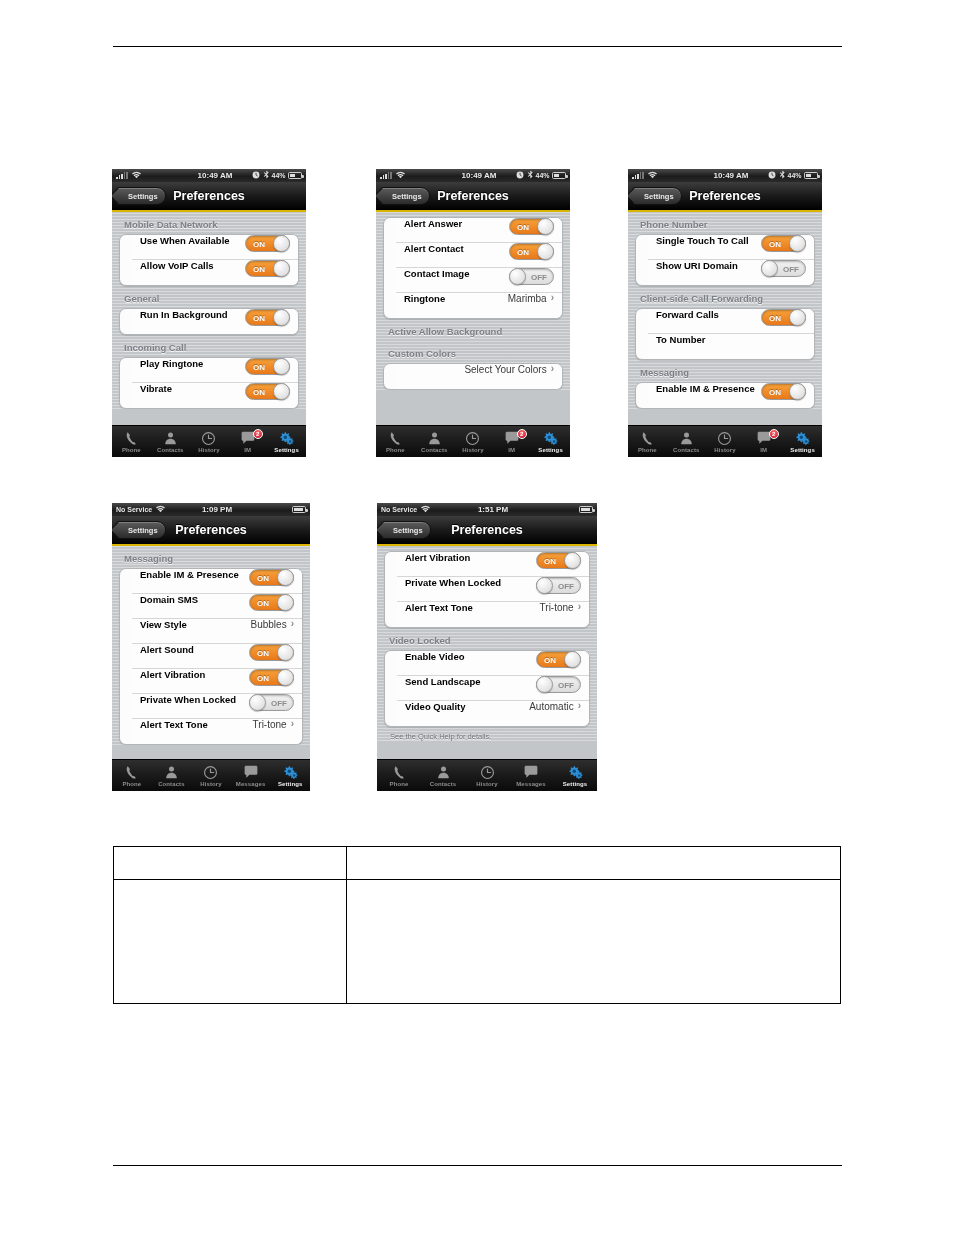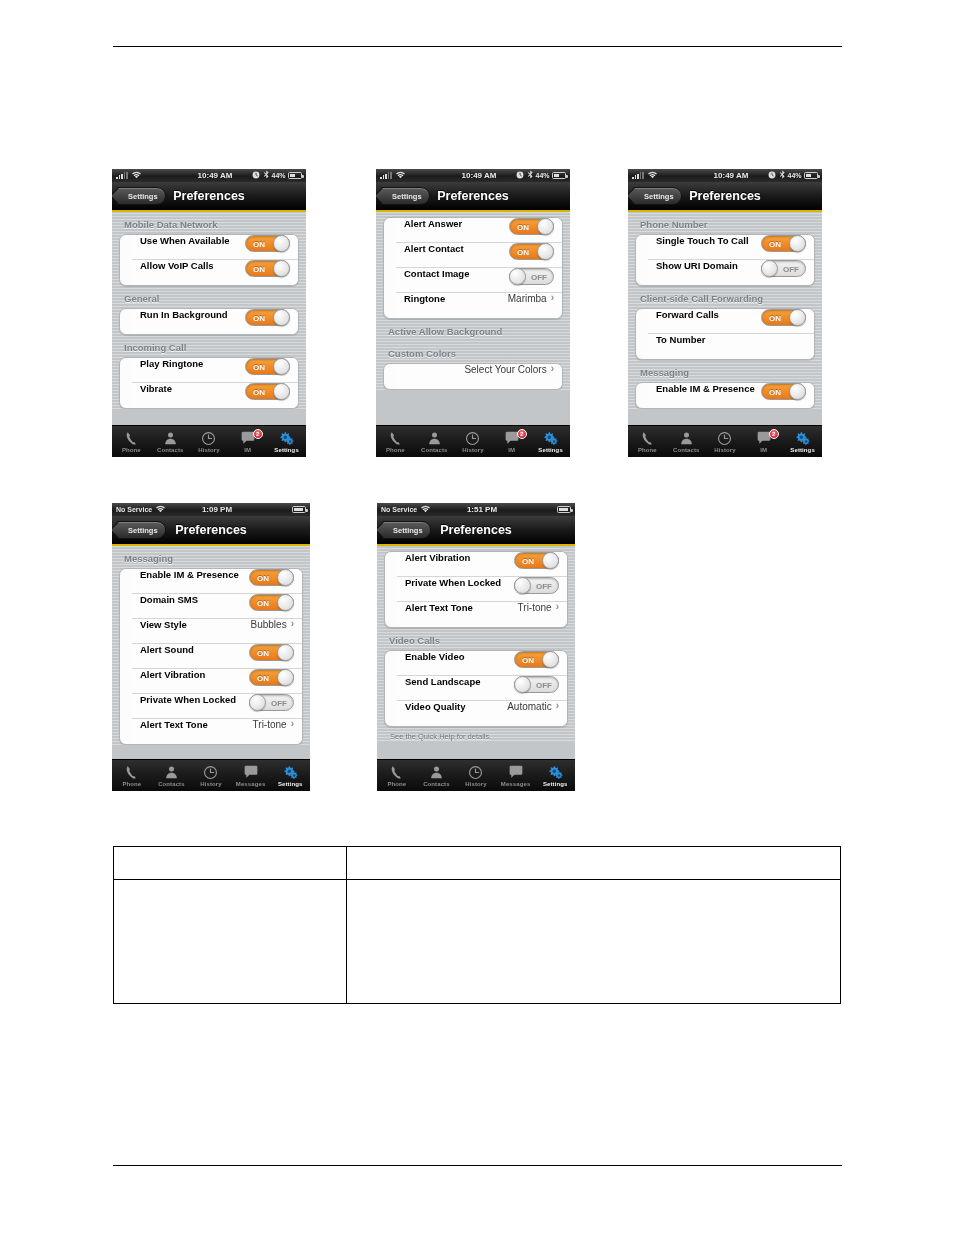--- a/index.html
+++ b/index.html
@@ -746,21 +746,21 @@
                 <circle cx="11.2" cy="9" r="2.6" fill="#0b4e7e"></circle>
                 <path d="M19.6 12.3l1.1.1.4 1.5 1.3.5 1.3-.7.8.8-.7 1.3.5 1.3 1.5.4v1.2l-1.5.4-.5 1.3.7 1.3-.8.8-1.3-.7-1.3.5-.4 1.5h-1.2l-.4-1.5-1.3-.5-1.3.7-.8-.8.7-1.3-.5-1.3-1.5-.4v-1.2l1.5-.4.5-1.3-.7-1.3.8-.8 1.3.7 1.3-.5.4-1.5z" transform="translate(-2,-3)"></path>
                 <circle cx="18.6" cy="15.6" r="1.9" fill="#0b4e7e"></circle>
               </g>
             </svg>
           </span>
       <span class="tl">Settings</span>
     </div>
       </div>
     </div>
-    <div class="phone" style="left: 377px; top: 503px; width: 198px; height: 288px;">
+    <div class="phone" style="left: 377px; top: 503px; width: 220px; height: 288px;">
       <div class="statusbar">
     <span class="sb-left">
           <span class="carrier-text">No Service</span>
           <span class="wifi-ico"><svg width="11" height="8" viewBox="0 0 14 10">
               <path d="M7 9.2l-2-2.4a3.3 3.3 0 014 0L7 9.2z" fill="#ddd"></path>
               <path d="M1.3 3.1a8.6 8.6 0 0111.4 0l-1.1 1.3a6.9 6.9 0 00-9.2 0L1.3 3.1z" fill="#ddd"></path>
               <path d="M3.2 5.3a5.8 5.8 0 017.6 0L9.7 6.6a4.1 4.1 0 00-5.4 0L3.2 5.3z" fill="#ddd"></path>
             </svg></span>
         </span>
     <span class="sb-center">1:51 PM</span>
@@ -790,21 +790,21 @@
       <span>OFF</span>
               <i></i>
             </div>
       </div>
           <div class="row">
         <span class="row-label">Alert Text Tone</span>
         <span class="row-value rv-right">Tri-tone</span>
             <span class="chev">›</span>
       </div>
         </div>
-        <div class="grp-hdr">Video Calls</div>
+        <div class="grp-hdr">Video Locked</div>
         <div class="grp">
           <div class="row">
         <span class="row-label">Enable Video</span>
         <div class="tgl on">
       <span>ON</span>
               <i></i>
             </div>
       </div>
           <div class="row">
         <span class="row-label">Send Landscape</span>

